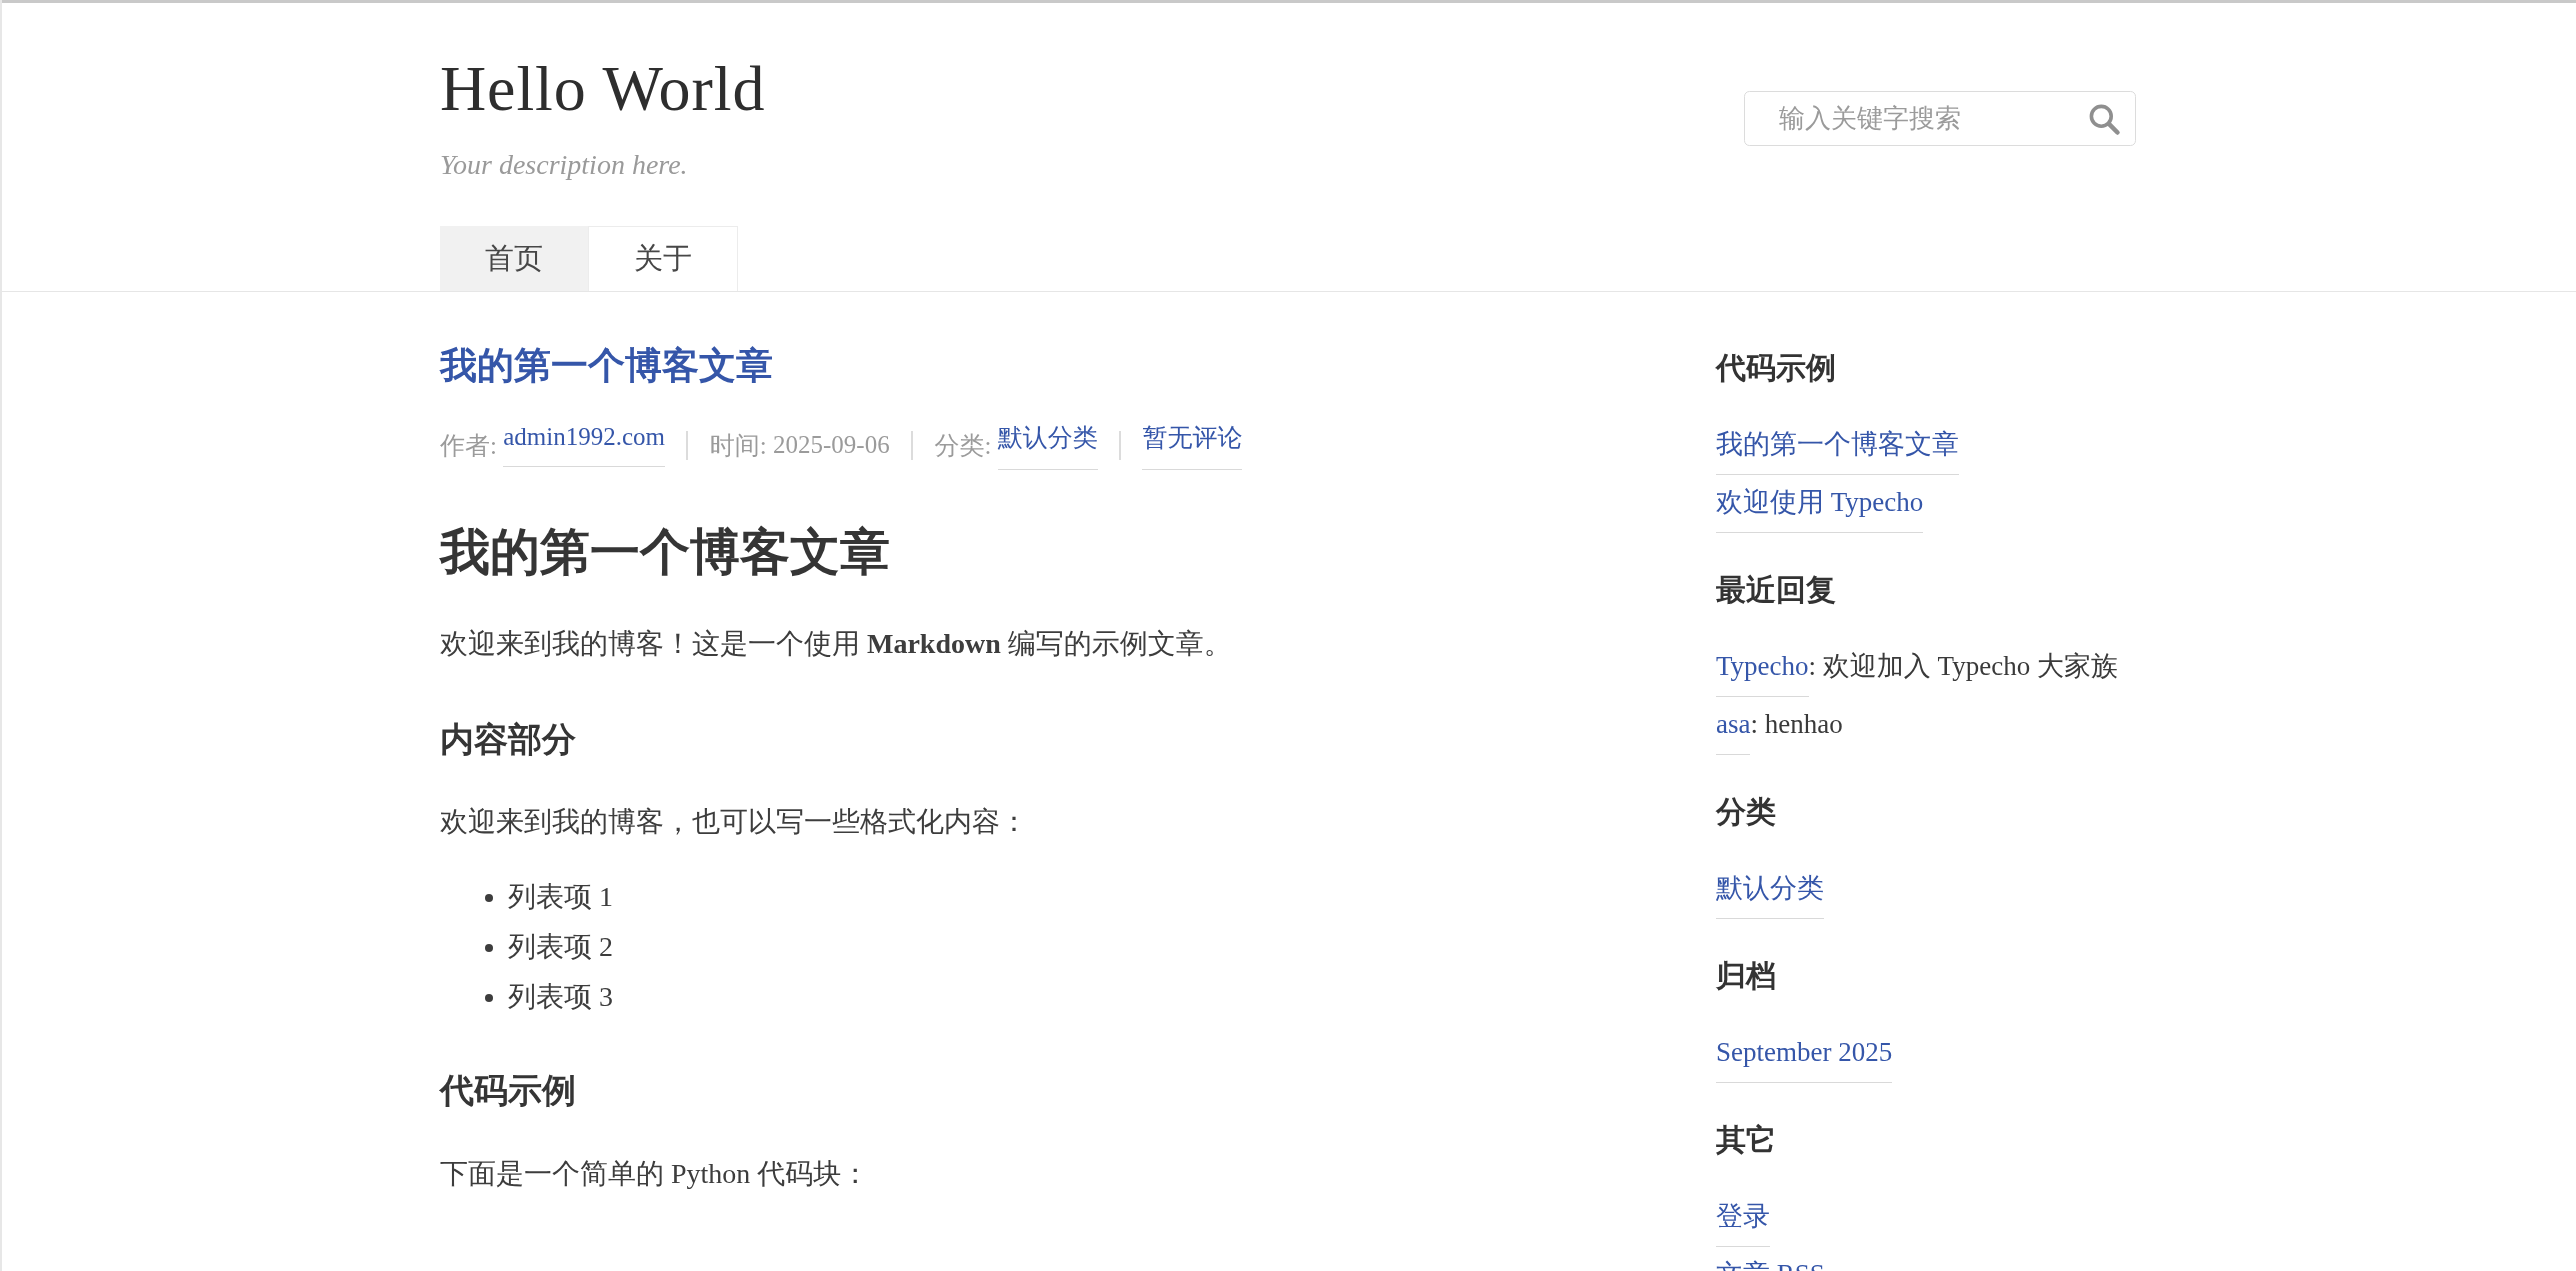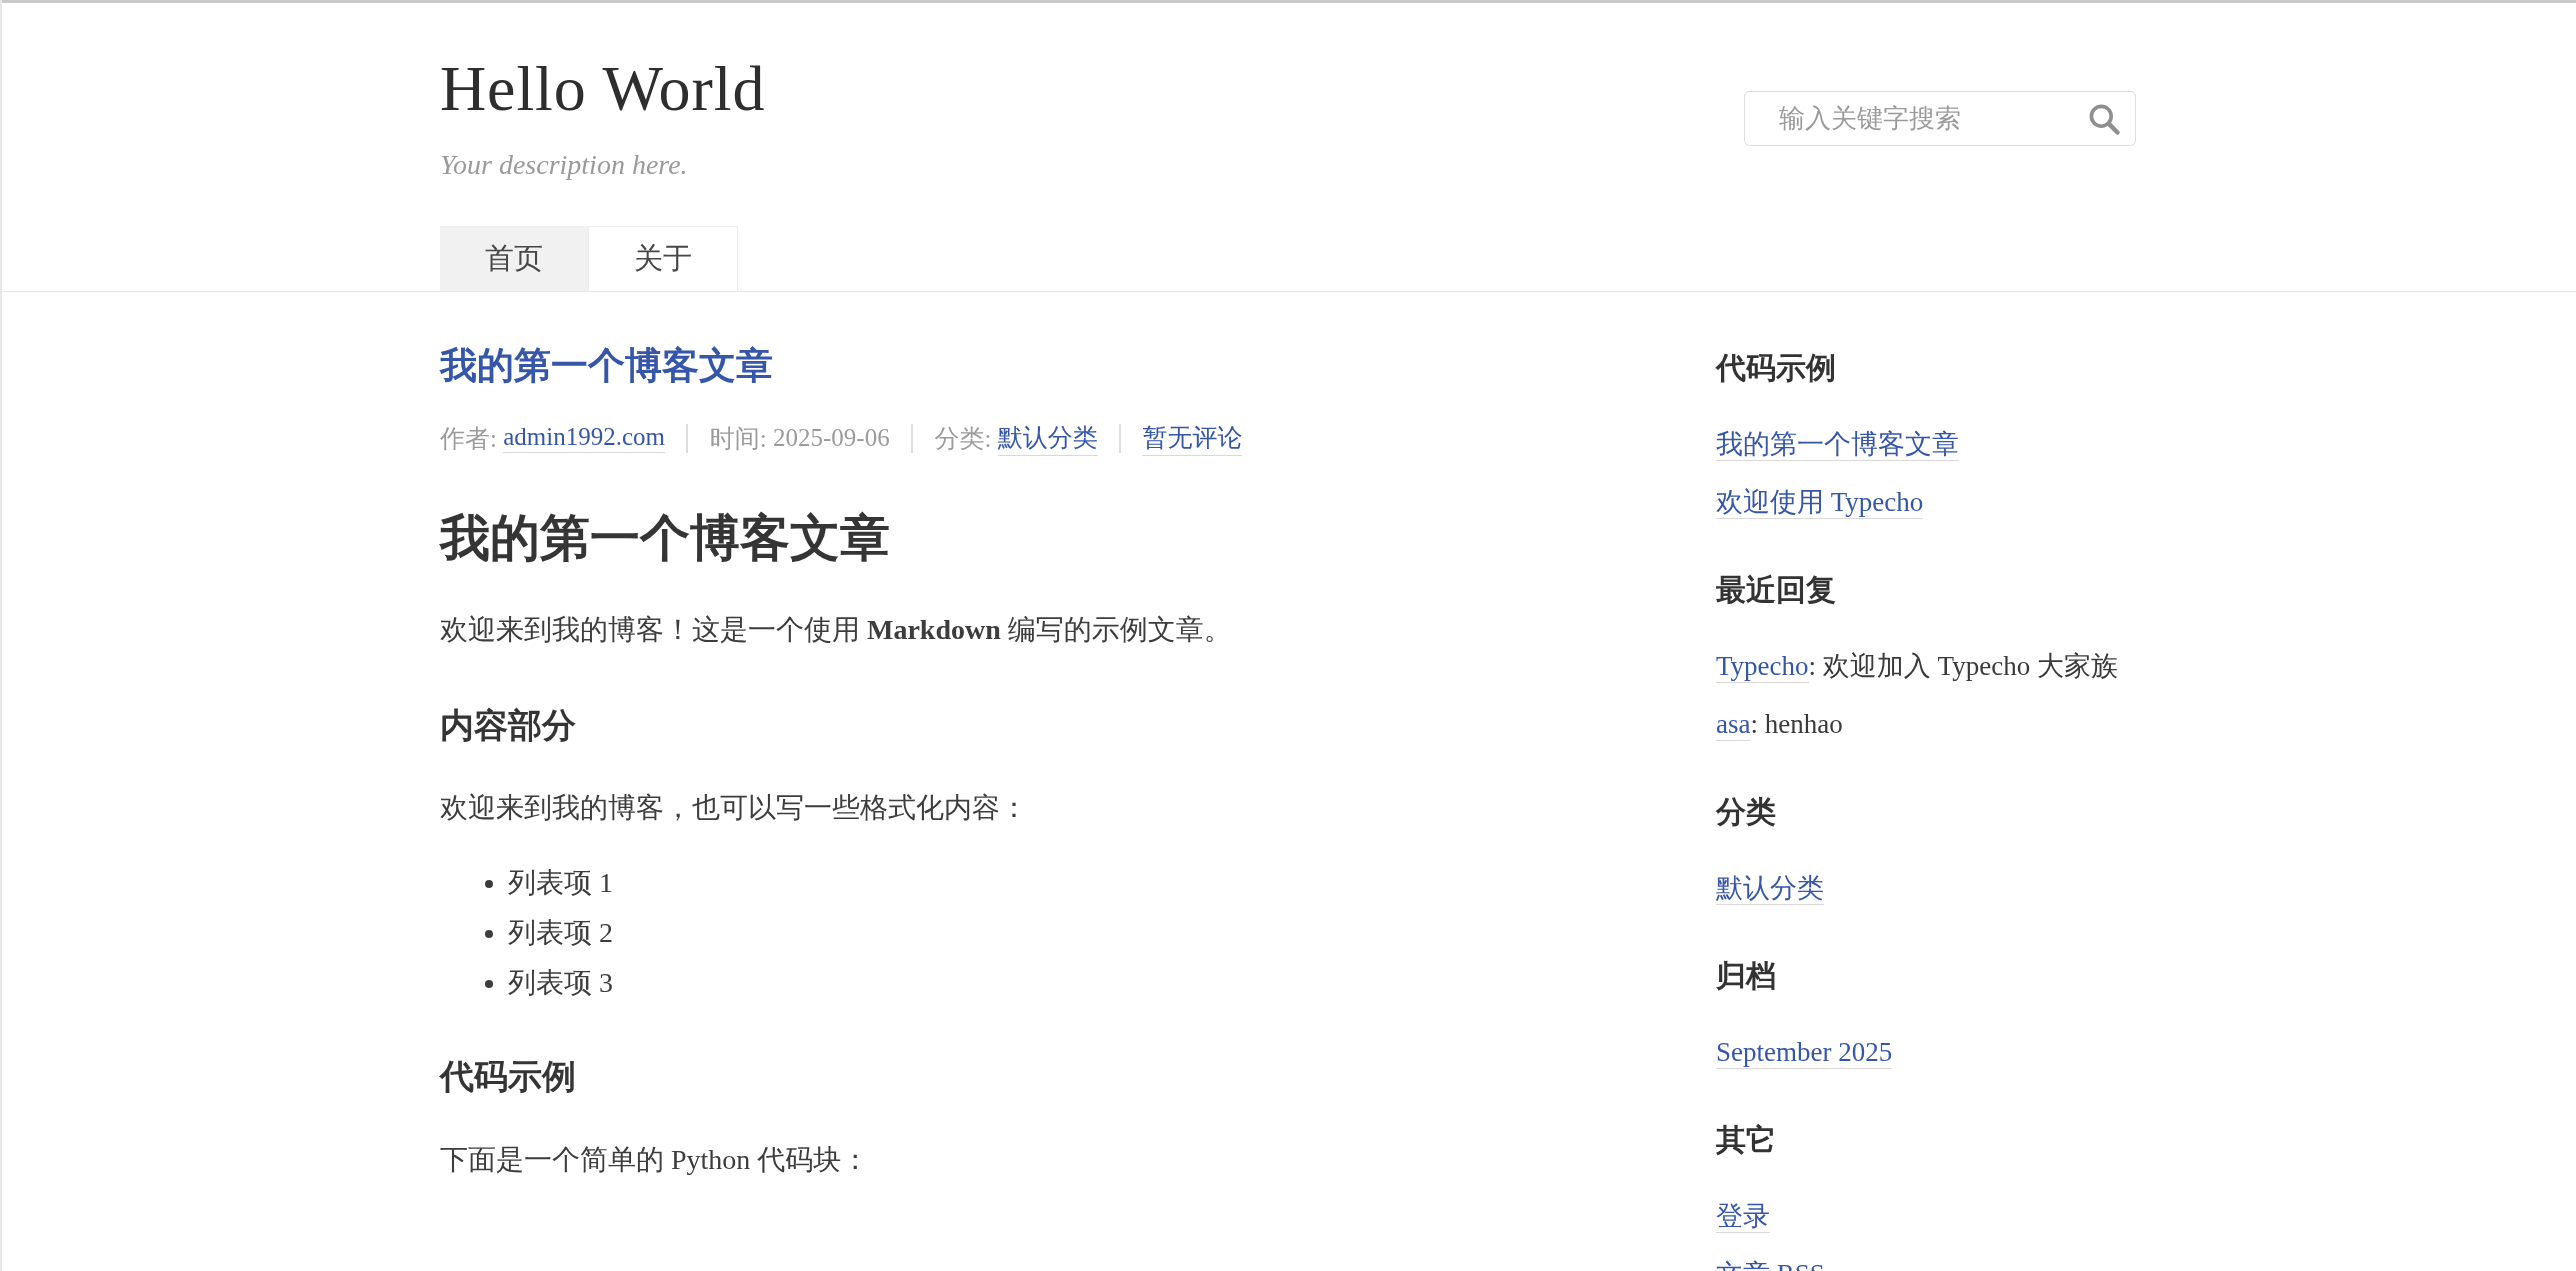--- a/index.html
+++ b/index.html
@@ -36,21 +36,21 @@
     height:65px; padding:0 45px; display:flex; align-items:center; justify-content:center;
     font-size:29px; color:#474747; text-decoration:none; cursor:pointer;
   }
   .tab.active { background:#f1f1f1; }
   .tab.inactive { background:#ffffff; border:1.8px solid #ececec; border-bottom:none; }
 
   
   .main-row { display:flex; justify-content:space-between; align-items:flex-start; padding-top:52px; }
   article { width:1102px; }
 
-  a.link { color:#3556a9; text-decoration:none; border-bottom:1.8px solid #d9d9d9; padding-bottom:1px; cursor:pointer; }
+  a.link { color:#3556a9; text-decoration:none; border-bottom:1.8px solid #d9d9d9; padding-bottom:15px; cursor:pointer; }
   .post-title { font-size:37px; font-weight:bold; line-height:1.2; margin-bottom:32px; }
   .post-title a { color:#3556a9; text-decoration:none; cursor:pointer; }
 
   .post-meta { display:flex; align-items:center; font-size:25px; color:#9b9b9b; }
   .post-meta .sep { width:1.8px; height:29px; background:#dcdcdc; margin:0 21.5px; }
   .post-meta a.link { font-size:25px; }
 
   .content-h1 { font-size:50px; font-weight:bold; color:#353535; margin-top:52px; line-height:1.2; }
   .content-h2 { font-size:34px; font-weight:bold; color:#353535; margin-top:55px; line-height:1.2; }
   article p { font-size:28px; color:#3d3d3d; margin-top:41px; line-height:1.5; }

